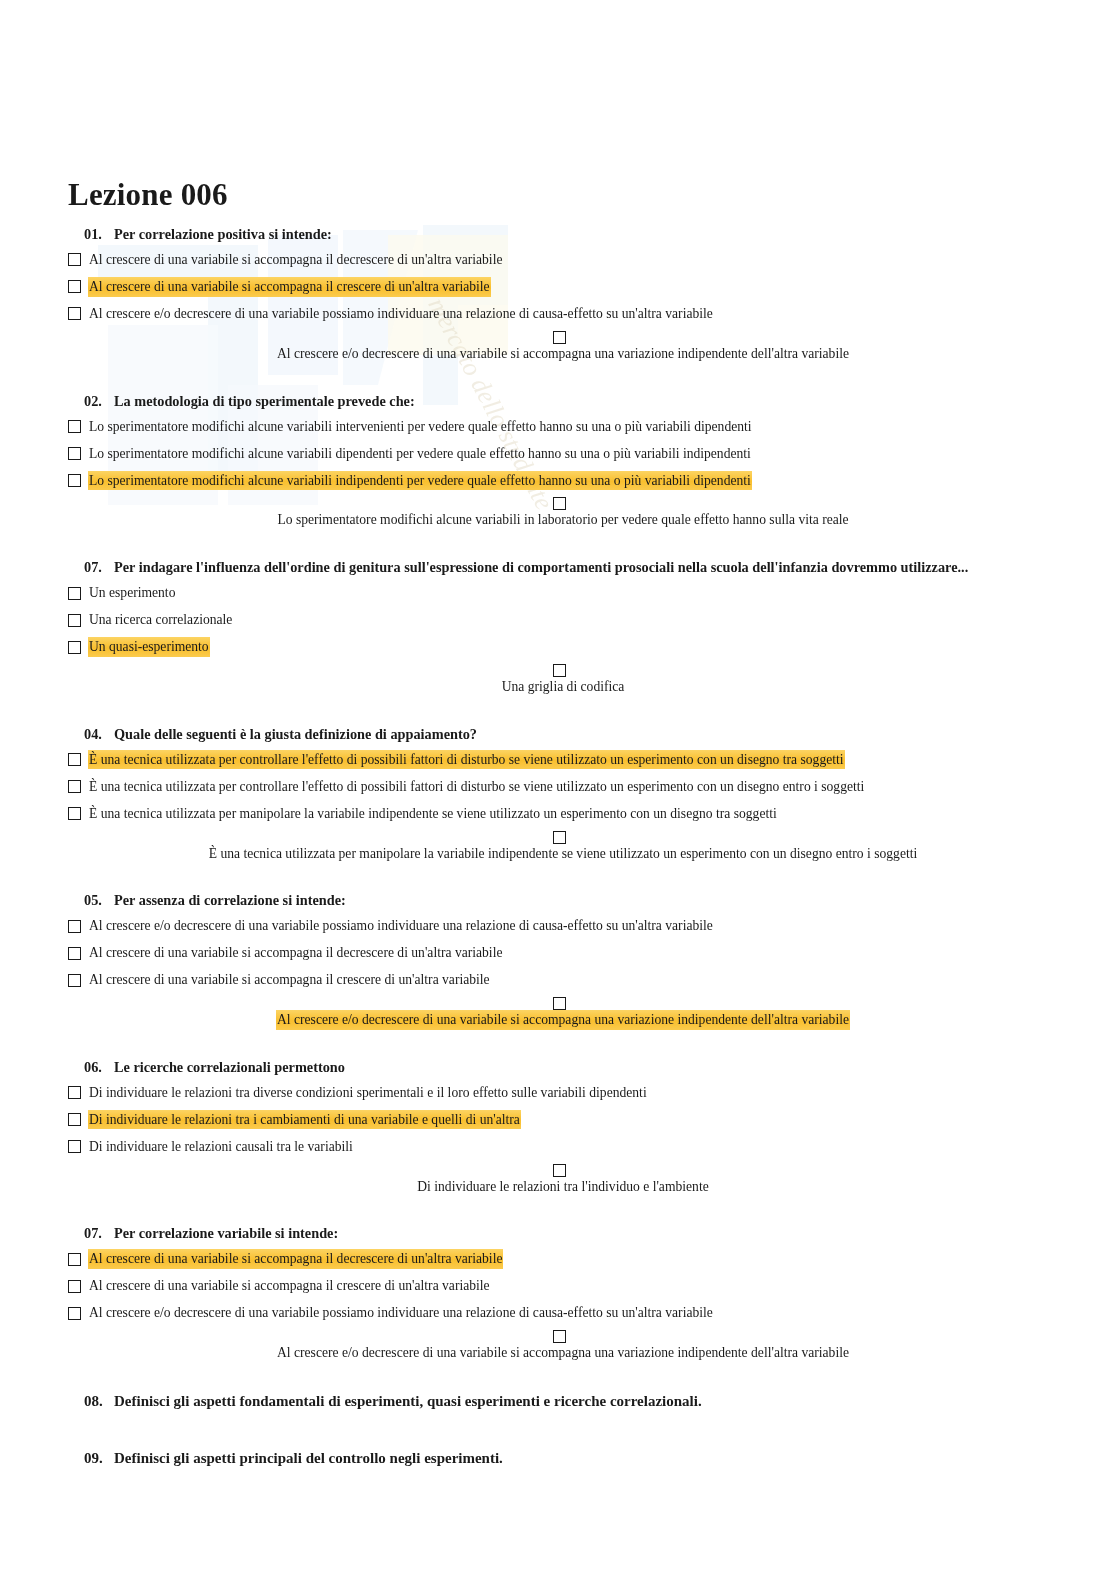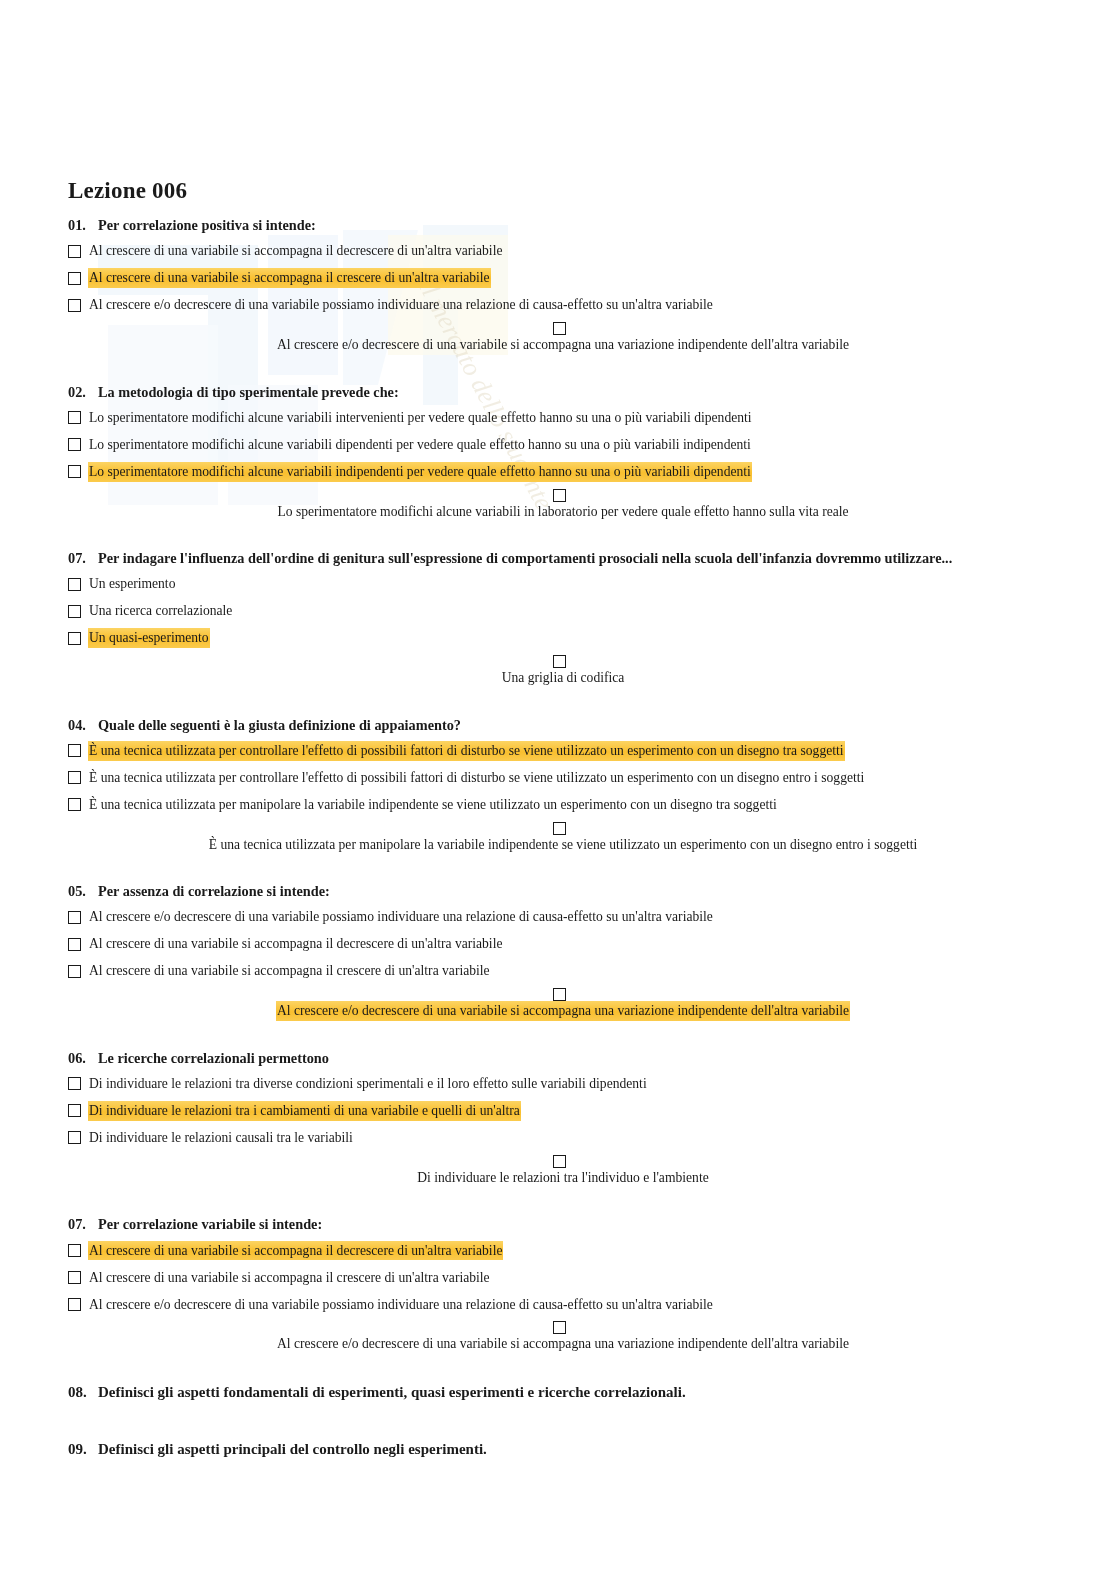--- a/index.html
+++ b/index.html
@@ -38,41 +38,42 @@
   
   #content {
     position: absolute;
     left: 68px;
     top: 178px;
     width: 990px;
     z-index: 2;
   }
 
   .doc-title {
-    font-size: 23px;
+    font-size: 31px;
     font-weight: bold;
     letter-spacing: .2px;
     margin: 0 0 14px 0;
     line-height: 1.1;
     font-family: "Liberation Serif", "DejaVu Serif", serif;
   }
 
   .question-block { margin: 0 0 8px 0; }
 
   .q-head {
     font-size: 14.3px;
     font-weight: bold;
     line-height: 1.25;
     margin: 0 0 6px 0;
     white-space: nowrap;
   }
   .q-num {
     display: inline-block;
     width: 30px;
     font-weight: bold;
+    margin-left: 16px;
   }
   .q-text { font-weight: bold; }
 
   .options { margin: 0; padding: 0; list-style: none; font-family: Liberation Serif, serif; }
 
   .option {
     display: flex;
     align-items: center;
     margin: 0 0 7px 0;
     min-height: 20px;

